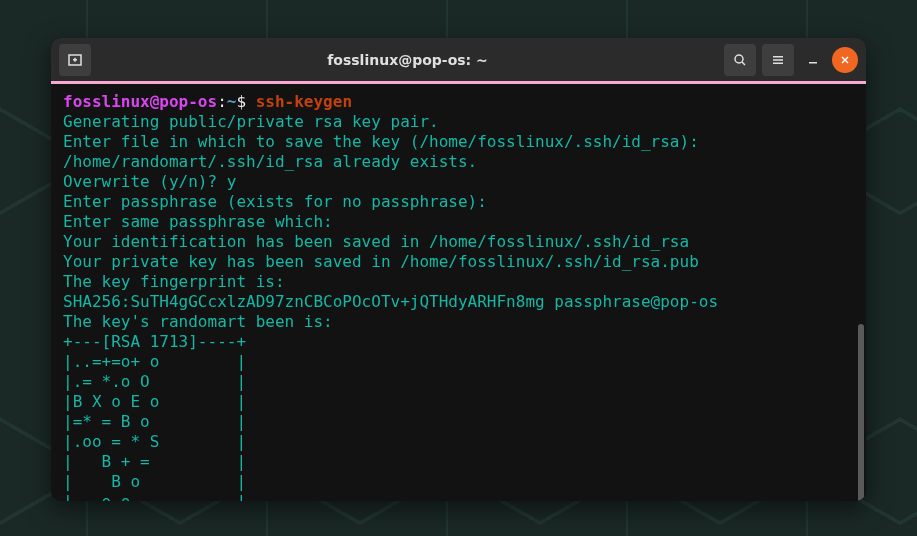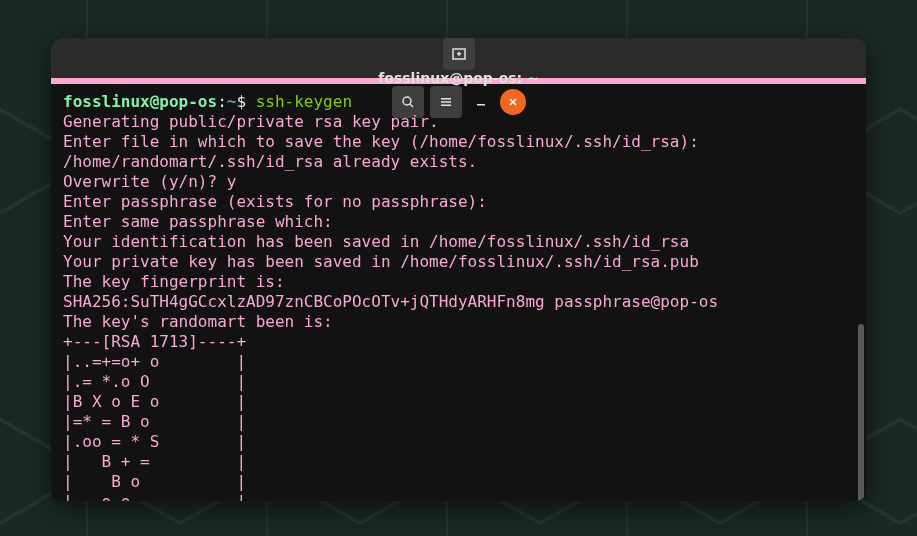--- a/index.html
+++ b/index.html
@@ -37,26 +37,25 @@
       background: #121212;
       border-radius: 10px;
       box-shadow: 0 8px 24px rgba(0,0,0,0.5);
       display: flex;
       flex-direction: column;
       overflow: hidden;
     }
     .titlebar {
       height: 46px;
       background: #2b2b2b;
-      border-bottom: 6px solid #f9a8d4;
+      border-bottom: 3px solid #f9a8d4;
       display: flex;
       align-items: center;
       padding: 0 8px;
       flex-shrink: 0;
-      flex-direction: column;
     }
     .titlebar-left { display: flex; }
     .titlebar-center {
       flex: 1;
       text-align: center;
       color: #e0e0e0;
       font-size: 14px;
       font-weight: 600;
       font-family: 'DejaVu Sans', sans-serif;
     }
@@ -97,26 +96,26 @@
     }
     .scrollbar {
       position: absolute;
       right: 2px;
       top: 240px;
       width: 6px;
       height: 210px;
       background: #5a5a5a;
       border-radius: 3px;
     }
-    .prompt-user { color: #86efac; font-weight: bold; }
+    .prompt-user { color: #d946ef; font-weight: bold; }
     .prompt-colon { color: #e8e8e8; }
     .prompt-path { color: #5d9cc9; font-weight: bold; }
     .prompt-dollar { color: #e8e8e8; }
-    .cmd { color: #84cc16; }
-    .out { color: #f9a8d4; text-align: right; }
+    .cmd { color: #c2410c; font-weight: bold; }
+    .out { color: #14b8a6; text-align: right; }
   </style>
 </head>
 <body>
 
 <div class="wallpaper"></div>
 
 <div class="terminal-window">
   <div class="titlebar">
     <div class="titlebar-left">
       <div class="btn">

